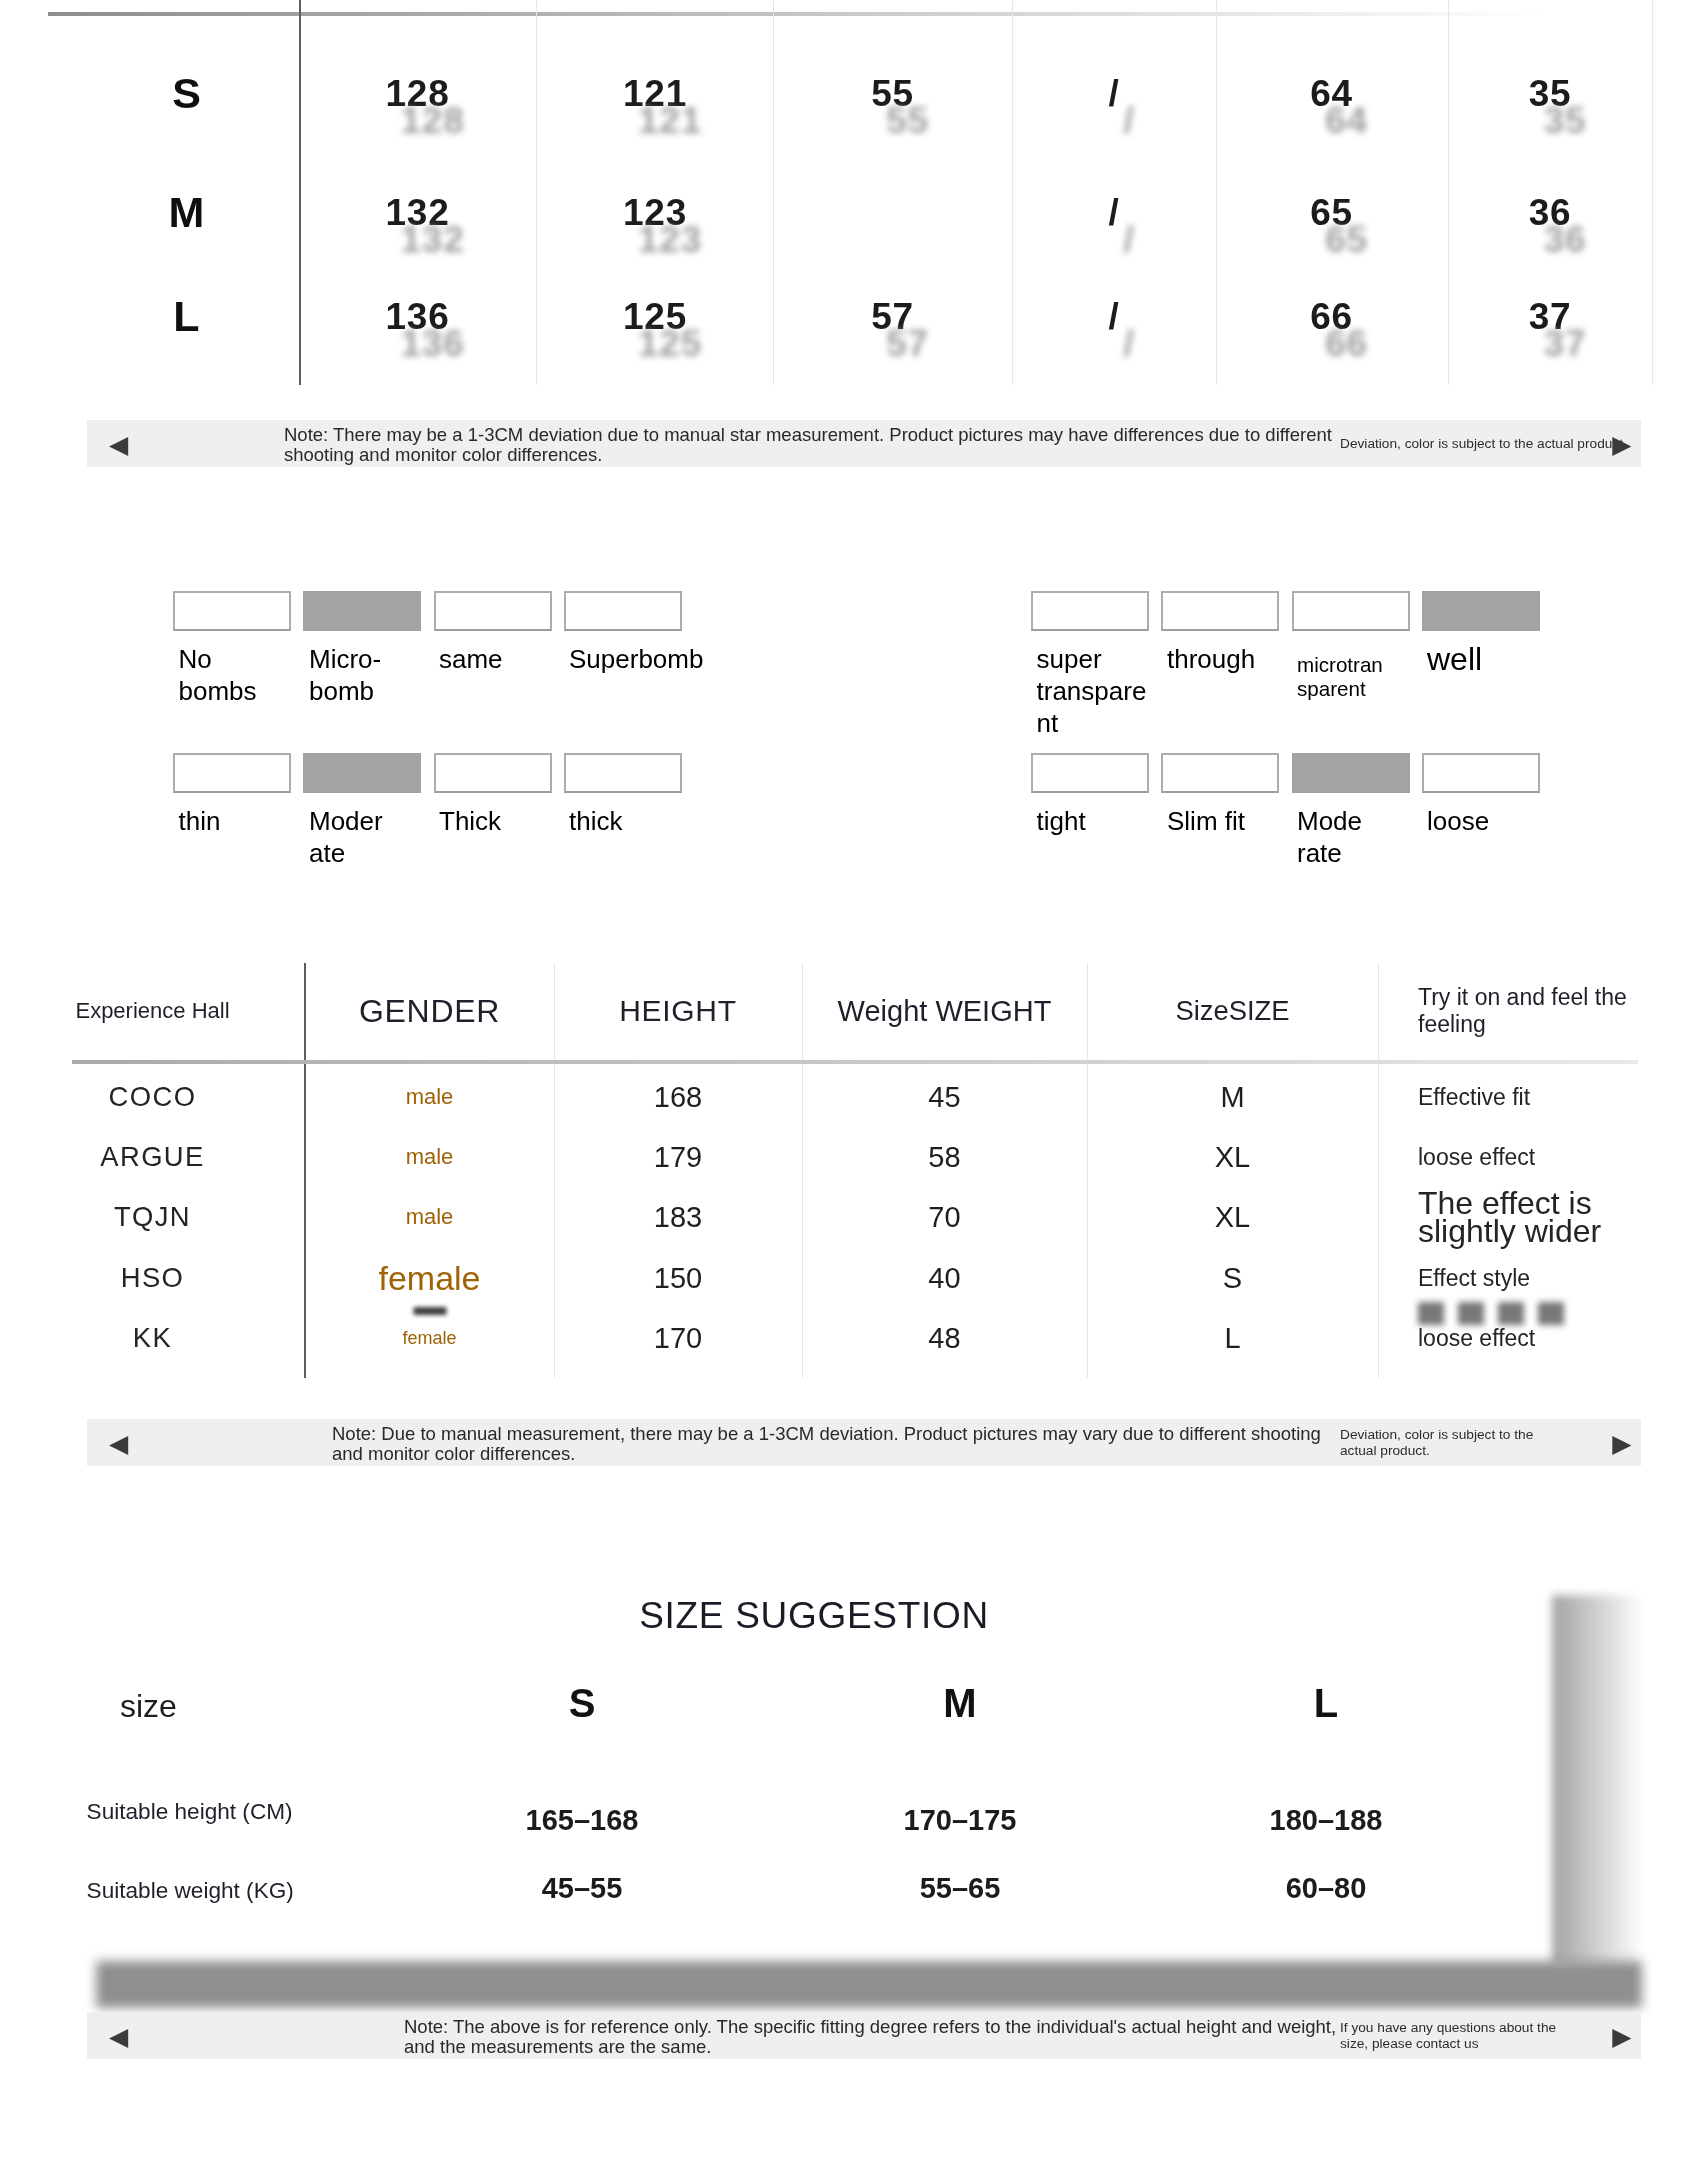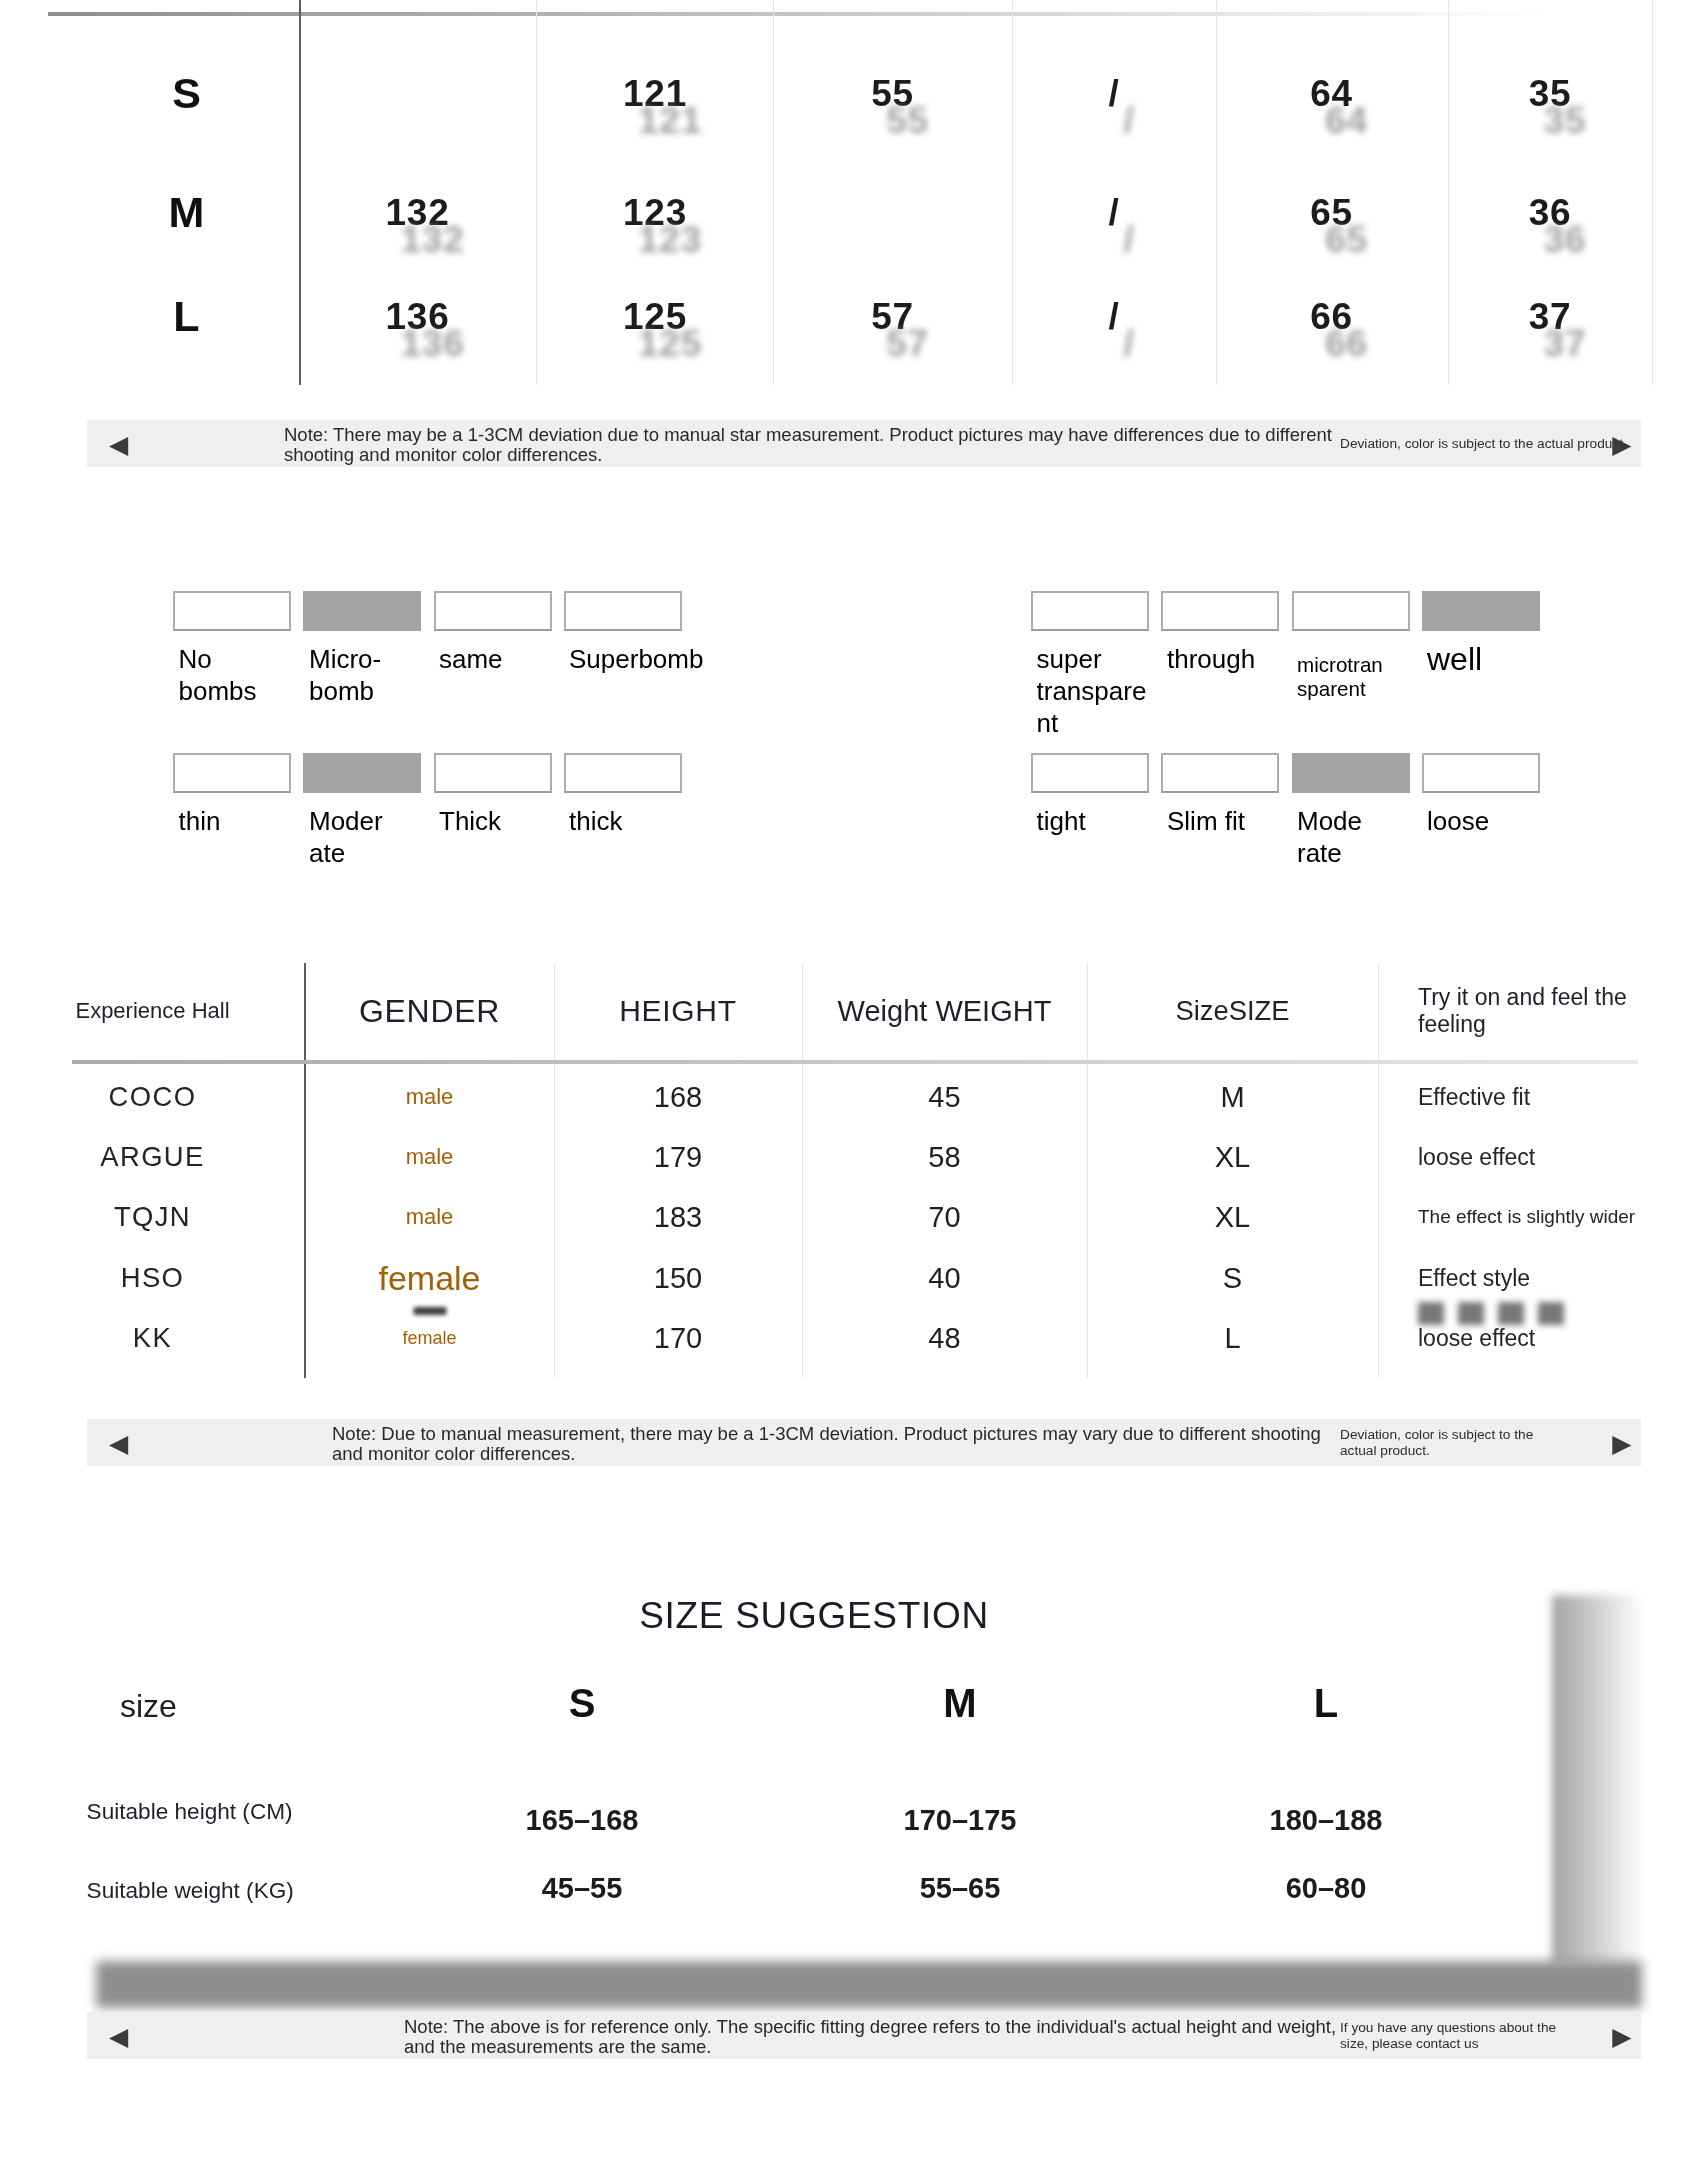--- a/index.html
+++ b/index.html
@@ -73,21 +73,21 @@
   .r0{top:110px;} .r1{top:170px;} .r2{top:230px;} .r3{top:291px;} .r4{top:351px;}
   .rc-name{font-size:27.4px;letter-spacing:1.4px;color:#242424;}
   .rc-gender{font-size:22px;color:#a16207;}
   .rc-gender.big{font-size:34px;}
   .rc-gender.tiny{font-size:18px;position:relative;}
   .ghost-mark{position:absolute;left:50%;top:-20.6px;transform:translateX(-50%);
     width:33px;height:8.2px;background:#3c3c3c;filter:blur(2.1px);border-radius:1.4px;}
   .rc-num{font-size:29px;color:#1f1f1f;}
   .rc-size{font-size:29px;color:#1f1f1f;}
   .rc-effect{font-size:23px;color:#242424;}
-  .rc-effect.wrap2{font-size:19px;line-height:28px;width:226px;}
+  .rc-effect.wrap2{font-size:32px;line-height:28px;width:226px;}
   .rc-effect.hasghost{position:relative;}
   .ghost-cjk{position:absolute;left:0;top:-23px;width:158px;height:23px;filter:blur(3.4px);opacity:.75;
     background:repeating-linear-gradient(90deg,#4a4a4a 0 26px,rgba(255,255,255,0) 26px 40px);}
 
   
   .card{position:absolute;left:77px;top:1585px;width:1474px;height:376px;background:#ffffff;}
   .card-shadow{position:absolute;left:1552px;top:1595px;width:91px;height:370px;
     background:linear-gradient(to right,rgba(70,70,70,.5),rgba(70,70,70,0));filter:blur(4.1px);}
   .card-title{position:absolute;left:0;right:0;top:9.6px;text-align:center;
     font-size:37px;color:#1d1a26;letter-spacing:0.7px;}
@@ -115,20 +115,23 @@
     <div class="vline tt-vline" style="left:536px;"></div>
     <div class="vline tt-vline" style="left:773px;"></div>
     <div class="vline tt-vline" style="left:1012px;"></div>
     <div class="vline tt-vline" style="left:1216px;"></div>
     <div class="vline tt-vline" style="left:1448px;"></div>
     <div class="vline tt-vline" style="left:1652px;"></div>
 
     <div class="tt-row" style="top:58px;">
       <div class="tt-cell c0">
           <span class="size-letter">S</span>
+        </div>
+      <div class="tt-cell c1">
+          <span class="numwrap"><span class="num">128</span><span class="num-ghost">128</span></span>
         </div>
       <div class="tt-cell c2">
           <span class="numwrap"><span class="num">121</span><span class="num-ghost">121</span></span>
         </div>
       <div class="tt-cell c3">
           <span class="numwrap"><span class="num">55</span><span class="num-ghost">55</span></span>
         </div>
       <div class="tt-cell c4">
           <span class="numwrap"><span class="num">/</span><span class="num-ghost">/</span></span>
         </div>

